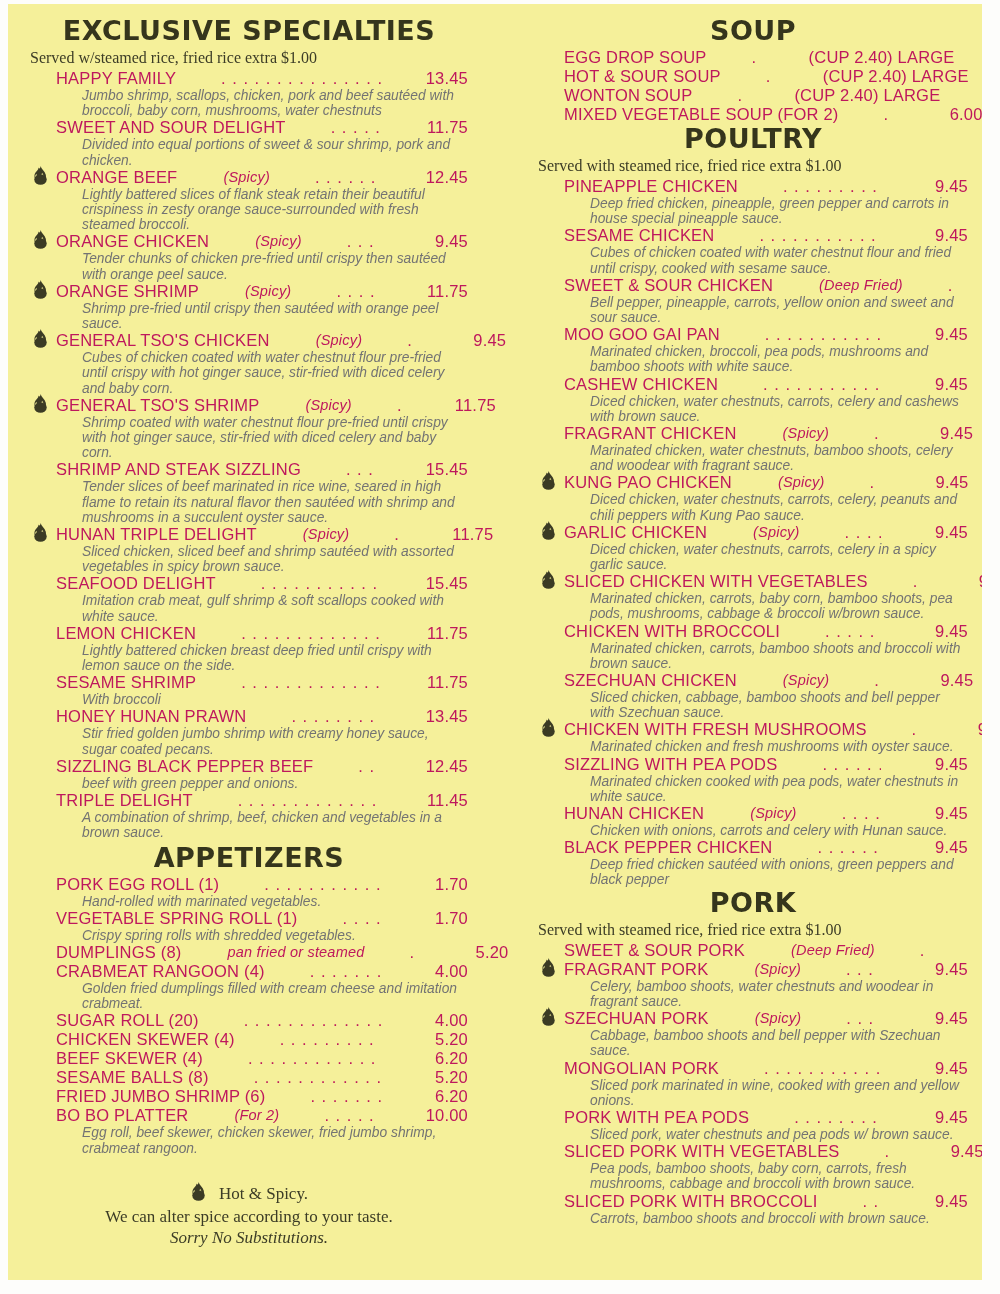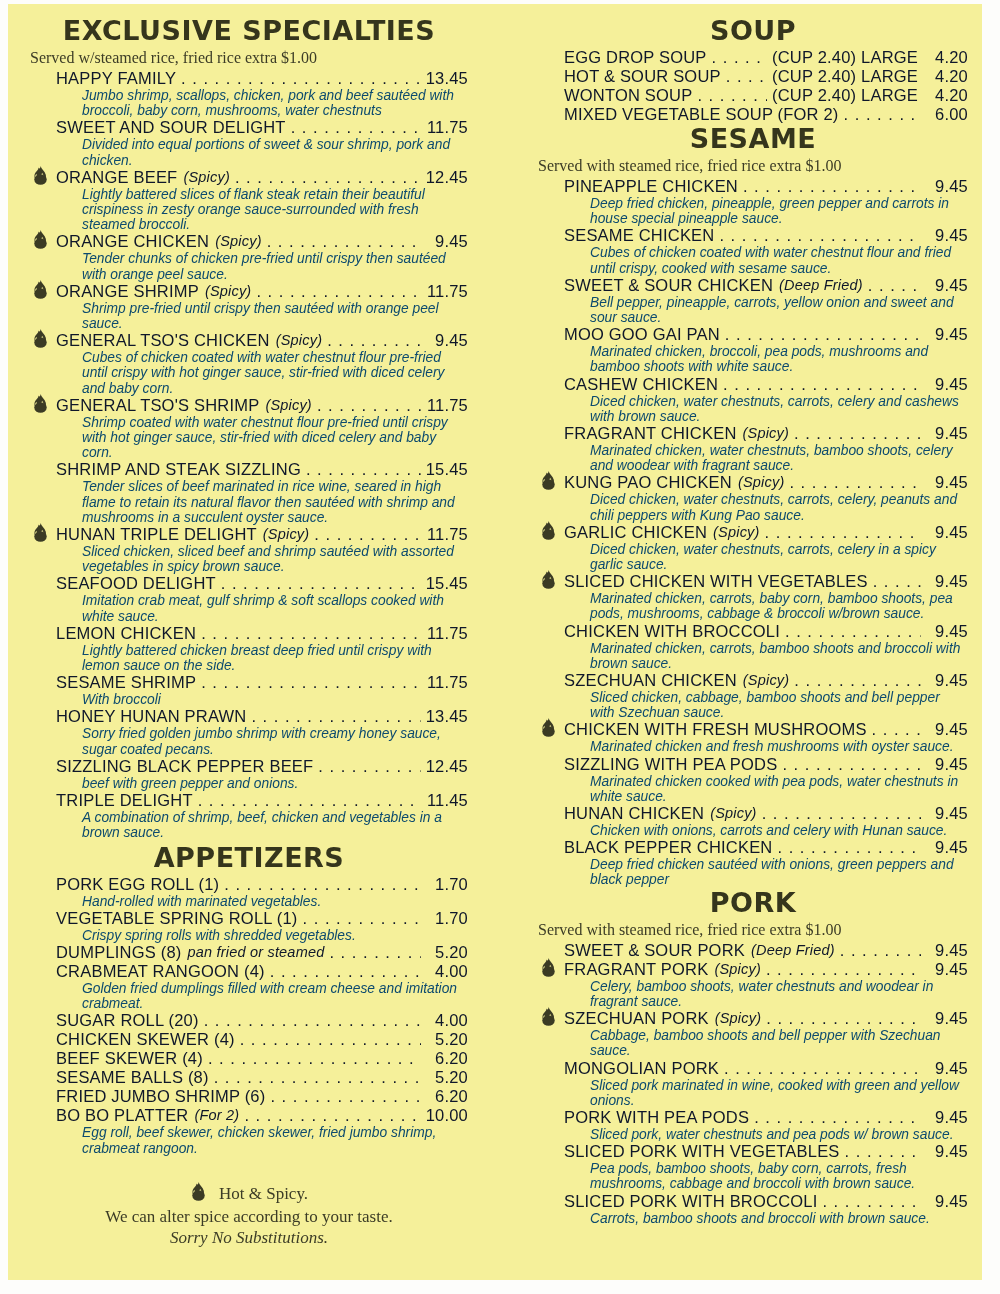--- a/index.html
+++ b/index.html
@@ -13,30 +13,30 @@
   .col-right{width:430px;margin-left:70px;}
 
   h1.sec-title{margin:0 0 2px 0;text-align:center;
         font-family:"DejaVu Sans",sans-serif;font-weight:bold;
         font-size:27px;line-height:30px;letter-spacing:.5px;color:#35351c;}
   .subtitle{text-align:left;font-family:"Liberation Serif",serif;
         font-size:16px;line-height:19px;color:#3c3c26;margin-bottom:2px;}
 
   .mi{position:relative;}
   .mi-line{display:flex;align-items:flex-start;padding-left:26px;
-        font-size:16.5px;line-height:19px;letter-spacing:.2px;color:#0f172a;}
+        font-size:16.5px;line-height:19px;letter-spacing:.2px;color:#be185d;gap:40px;}
   .mi-name{white-space:nowrap;}
   .mi-note{font-style:italic;font-size:14.5px;margin-left:6px;white-space:nowrap;}
   .leader{flex:1;overflow:hidden;white-space:nowrap;margin:0 5px;min-width:12px;}
   .leader::after{content:". . . . . . . . . . . . . . . . . . . . . . . . . . . . . . . . . . . . . . . . . . . .";
         letter-spacing:1px;}
   .mi-cup{white-space:nowrap;margin-right:8px;}
   .mi-price{white-space:nowrap;min-width:42px;text-align:right;}
   .mi-desc{padding-left:52px;padding-right:4px;font-style:italic;
-        font-size:13.8px;line-height:15.2px;color:#0c4a6e;}
+        font-size:13.8px;line-height:15.2px;color:#737373;}
   .flame{position:absolute;left:2px;top:-2px;width:17px;height:19px;display:inline-block;}
   .flame svg{width:17px;height:19px;display:block;}
   .flame path,.flame ellipse{fill:#3b3b24;}
 
   .menu-footer{margin-top:26px;text-align:center;
         font-family:"Liberation Serif",serif;font-size:17px;line-height:21px;color:#3c3c26;}
   .hs-line{display:flex;justify-content:center;align-items:center;gap:12px;}
   .hs-line .flame{position:static;top:auto;left:auto;}
   .sorry{font-weight:normal;font-style:italic;}
 
@@ -189,21 +189,21 @@
                 <span class="mi-price">11.75</span>
               </div>
               <div class="mi-desc">With broccoli</div>
             </div>
             <div class="mi">
               <div class="mi-line">
                 <span class="mi-name">HONEY HUNAN PRAWN</span>
                 <span class="leader"></span>
                 <span class="mi-price">13.45</span>
               </div>
-              <div class="mi-desc">Sorry fried golden jumbo shrimp with creamy honey sauce, sugar coated pecans.</div>
+              <div class="mi-desc">Stir fried golden jumbo shrimp with creamy honey sauce, sugar coated pecans.</div>
             </div>
             <div class="mi">
               <div class="mi-line">
                 <span class="mi-name">SIZZLING BLACK PEPPER BEEF</span>
                 <span class="leader"></span>
                 <span class="mi-price">12.45</span>
               </div>
               <div class="mi-desc">beef with green pepper and onions.</div>
             </div>
             <div class="mi">
@@ -342,21 +342,21 @@
             <div class="mi">
               <div class="mi-line">
                 <span class="mi-name">MIXED VEGETABLE SOUP (FOR 2)</span>
                 <span class="leader"></span>
                 <span class="mi-price">6.00</span>
               </div>
             </div>
           </div>
       </div>
       <div class="section">
-        <h1 class="sec-title">SESAME</h1>
+        <h1 class="sec-title">POULTRY</h1>
         <div class="subtitle">Served with steamed rice, fried rice extra $1.00</div>
         <div class="items" id="poultry-items">
             <div class="mi">
               <div class="mi-line">
                 <span class="mi-name">PINEAPPLE CHICKEN</span>
                 <span class="leader"></span>
                 <span class="mi-price">9.45</span>
               </div>
               <div class="mi-desc">Deep fried chicken, pineapple, green pepper and carrots in house special pineapple sauce.</div>
             </div>

